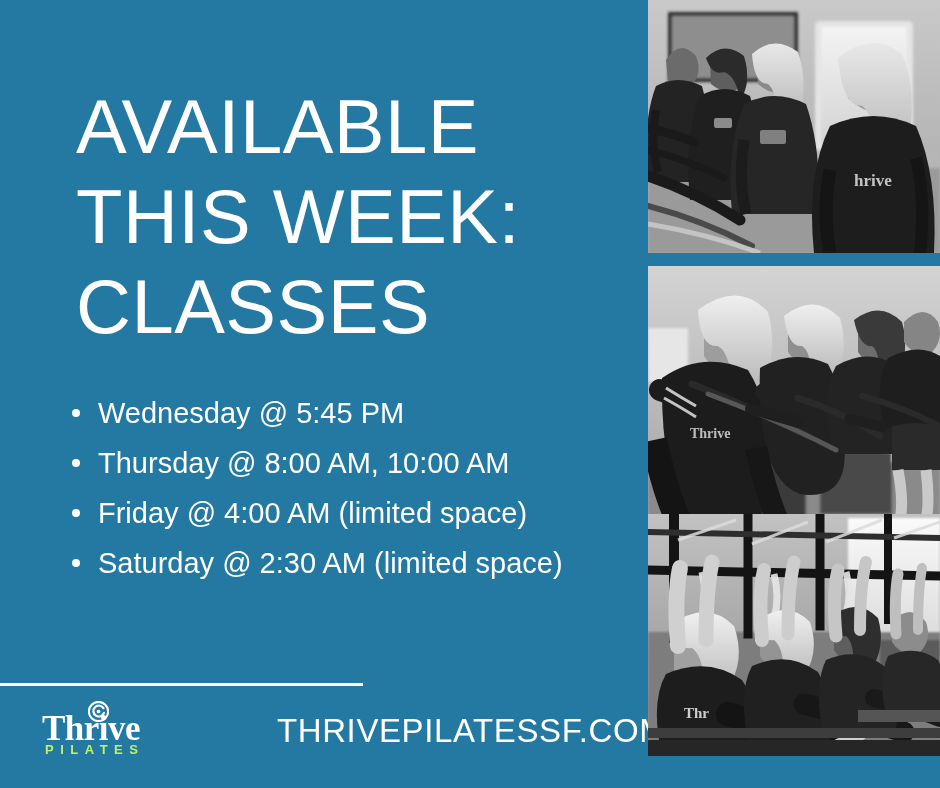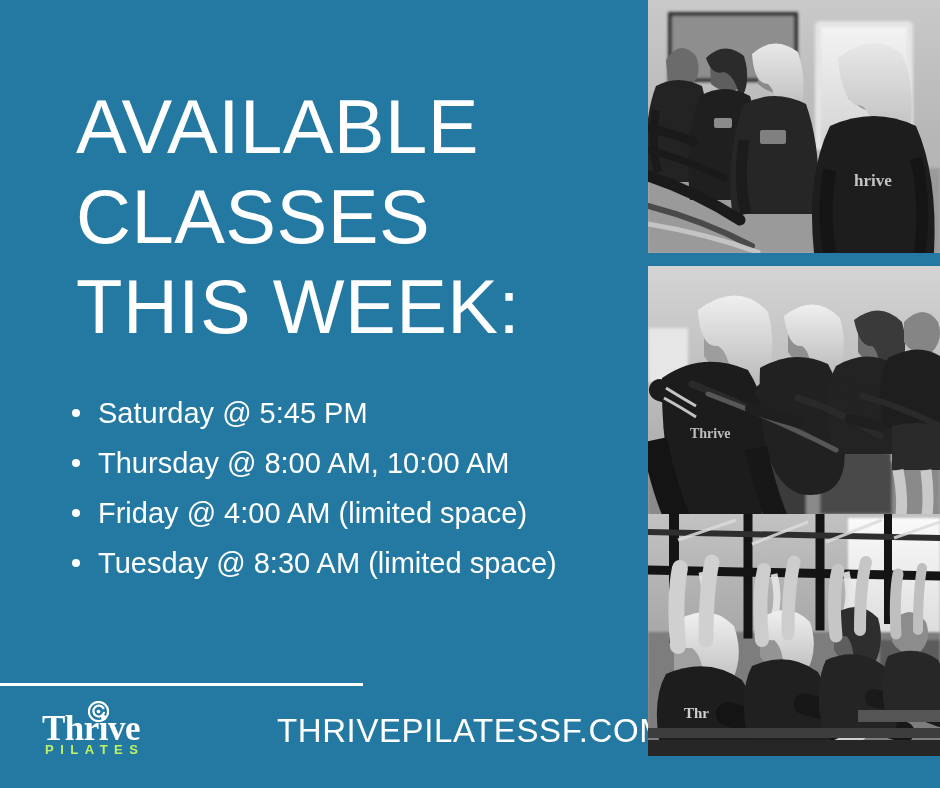--- a/index.html
+++ b/index.html
@@ -136,40 +136,40 @@
 </style>
 </head>
 <body>
 
 <div id="poster">
 
   <div id="left-col">
 
     <div id="headline">
       <span class="hl-line">AVAILABLE</span>
+      <span class="hl-line">THIS WEEK:</span>
       <span class="hl-line">CLASSES</span>
-      <span class="hl-line">THIS WEEK:</span>
     </div>
 
     <ul id="class-list">
       <li>
         <span class="bullet"></span>
-        <span>Saturday @ 5:45 PM</span>
+        <span>Wednesday @ 5:45 PM</span>
       </li>
       <li>
         <span class="bullet"></span>
         <span>Thursday @ 8:00 AM, 10:00 AM</span>
       </li>
       <li>
         <span class="bullet"></span>
         <span>Friday @ 4:00 AM (limited space)</span>
       </li>
       <li>
         <span class="bullet"></span>
-        <span>Tuesday @ 8:30 AM (limited space)</span>
+        <span>Saturday @ 2:30 AM (limited space)</span>
       </li>
     </ul>
 
     <div id="divider"></div>
 
     <div id="logo">
       <span id="logo-mark">
         <svg viewBox="0 0 24 24" aria-hidden="true">
           <circle cx="12" cy="12" r="11" fill="none" stroke="#ffffff" stroke-width="2.4"></circle>
           <path d="M17.6 8.2 A6.2 6.2 0 1 0 18.2 13.6" fill="none" stroke="#ffffff" stroke-width="2.6" stroke-linecap="round"></path>

